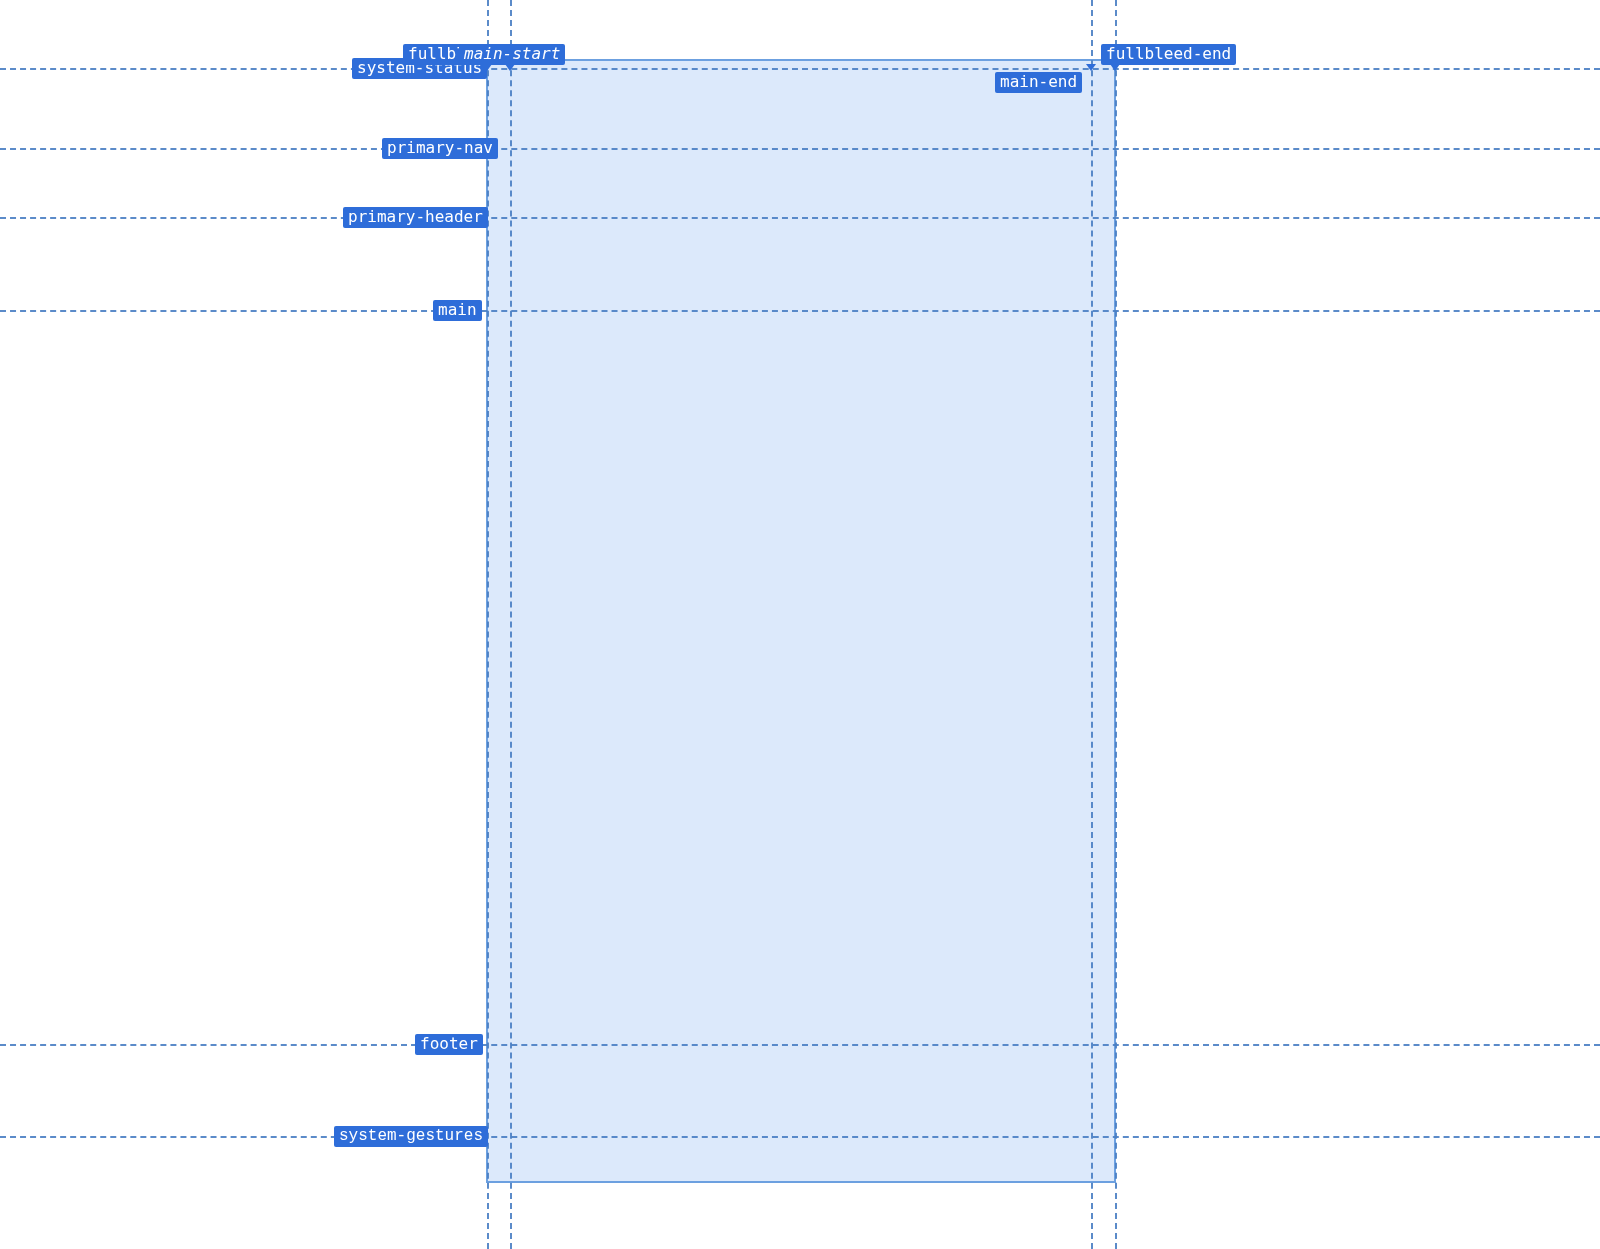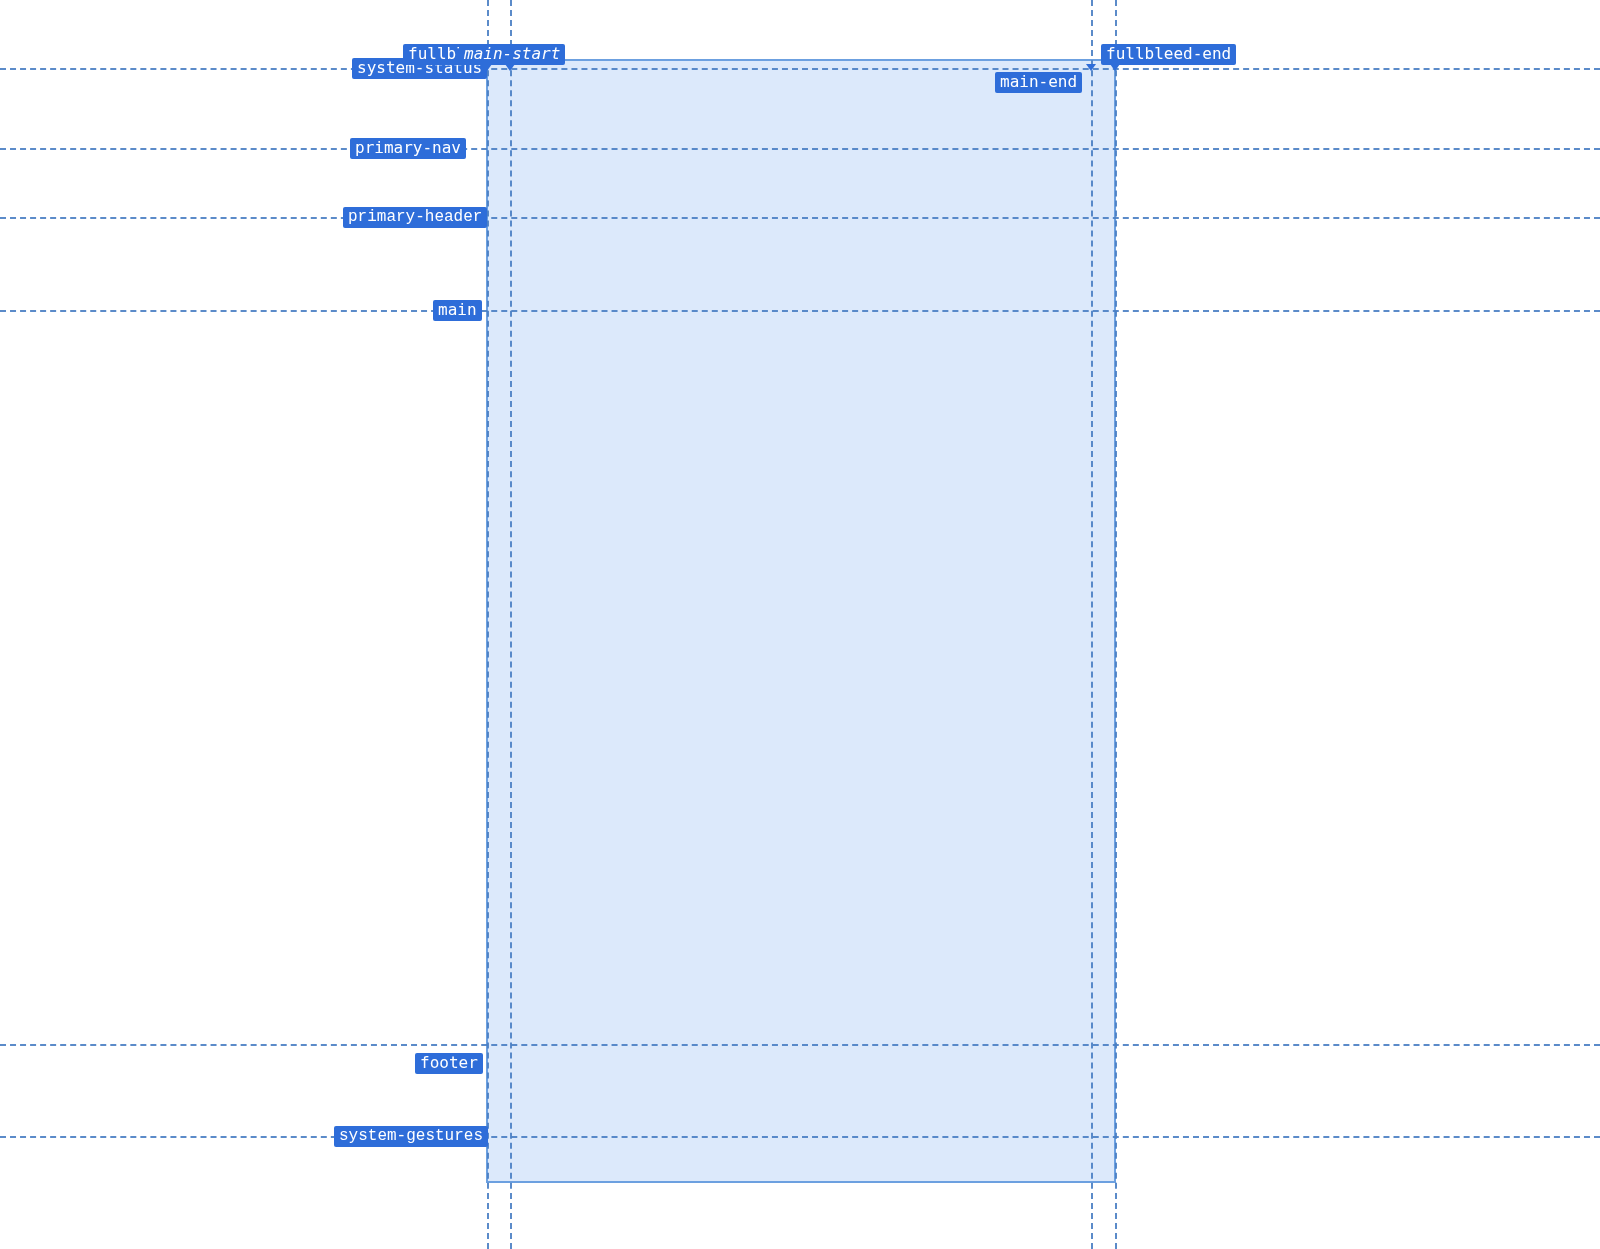--- a/index.html
+++ b/index.html
@@ -82,17 +82,17 @@
 <span class="label" id="clabel-1" style="top: 44px; z-index: 2; left: 459px; font-style: italic;">main-start</span>
 <span class="tick" id="ctick-1" style="top: 64px; left: 505px;"></span>
 
 <span class="label" id="clabel-2" style="top: 44px; z-index: 2; left: 995px; margin-top: 28px;">main-end</span>
 <span class="tick" id="ctick-2" style="top: 64px; left: 1086px;"></span>
 
 <span class="label" id="clabel-3" style="top: 44px; z-index: 1; left: 1101px;">fullbleed-end</span>
 <span class="tick" id="ctick-3" style="top: 64px; left: 1110px;"></span>
 
 <span class="label" id="rlabel-0" style="top: 58px; left: 352px; text-align: center;">system-status</span>
-<span class="label" id="rlabel-1" style="top: 138px; left: 350px;">primary-nav</span>
-<span class="label" id="rlabel-2" style="top: 207px; left: 343px; font-family: Liberation Mono, monospace;">primary-header</span>
+<span class="label" id="rlabel-1" style="top: 138px; left: 382px;">primary-nav</span>
+<span class="label" id="rlabel-2" style="top: 207px; left: 343px;">primary-header</span>
 <span class="label" id="rlabel-3" style="top: 300px; left: 433px;">main</span>
-<span class="label" id="rlabel-4" style="top: 1034px; left: 415px; margin-top: 19px;">footer</span>
+<span class="label" id="rlabel-4" style="top: 1034px; left: 415px;">footer</span>
 <span class="label" id="rlabel-5" style="top: 1126px; left: 334px; font-family: Liberation Mono, monospace;">system-gestures</span>
 
 </body></html>

